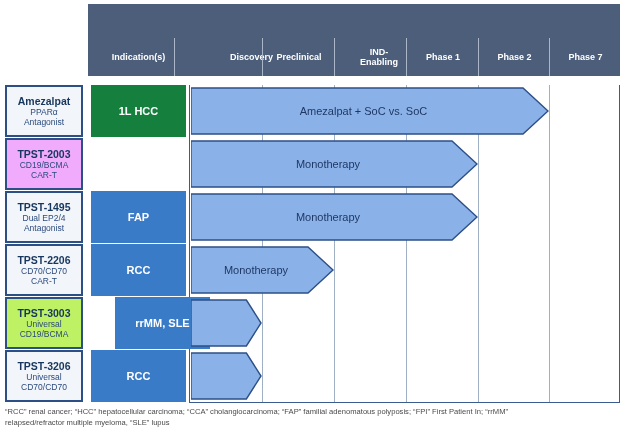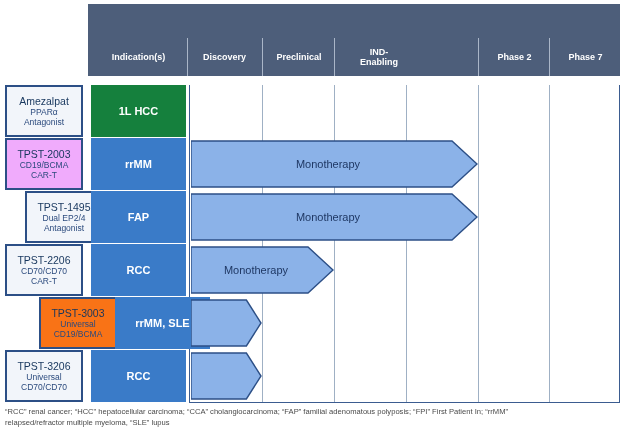--- a/index.html
+++ b/index.html
@@ -49,21 +49,21 @@
 
   
   .row{position:absolute;left:0;width:624px;height:52px;}
 
   .prog{
     position:absolute;left:5px;top:0;width:78px;height:52px;
     border:2px solid #2c4f86;background:#f2f5fa;
     display:flex;flex-direction:column;align-items:center;justify-content:center;
     box-sizing:border-box;
   }
-  .prog-name{color:#17365d;font-size:10.5px;font-weight:normal;line-height:1.15;}
+  .prog-name{color:#17365d;font-size:10.5px;font-weight:bold;line-height:1.15;}
   .prog-sub{color:#2b4a7d;font-size:8.5px;line-height:1.22;text-align:left;}
 
   .indication{
     position:absolute;left:91px;top:0;width:95px;height:52px;
     background:#3a7bc8;
     display:flex;align-items:center;justify-content:center;
     color:#ffffff;font-size:11px;font-weight:bold;text-align:center;
     box-sizing:border-box;
   }
 
@@ -82,23 +82,24 @@
   }
 </style>
 </head>
 <body>
 
 <div class="chart">
 
   <div class="header">
     <div class="header-cols">
         <div class="hcol" style="left: 0px; width: 101px;">Indication(s)</div>
-        <div class="hcol" style="left: 99px; width: 73px;">Discovery</div>
+        <div class="hcol" style="left: 86px; width: 73px; padding-left: 40px;">Discovery</div>
         <div class="hcol" style="left: 174px; width: 72px;">Preclinical</div>
         <div class="hcol" style="left: 246px; width: 72px; padding-left: 8px;">IND-<br>Enabling</div>
+        <div class="hcol" style="left: 318px; width: 72px;">Phase 1</div>
         <div class="hcol" style="left: 390px; width: 71px;">Phase 2</div>
         <div class="hcol" style="left: 461px; width: 71px;">Phase 7</div>
       </div>
   </div>
 
   <div class="grid-outer-left"></div>
   <div class="grid-line" style="left:262px;"></div>
   <div class="grid-line" style="left:334px;"></div>
   <div class="grid-line" style="left:406px;"></div>
   <div class="grid-line" style="left:478px;"></div>
@@ -107,37 +108,42 @@
   <div class="grid-bottom"></div>
 
   <div id="rows">
       <div class="row" style="top: 85px;">
         <div class="prog" style="border-color: rgb(44, 79, 134); background: rgb(242, 245, 250);">
           <div class="prog-name">Amezalpat</div>
           <div class="prog-sub">PPARα</div>
           <div class="prog-sub">Antagonist</div>
         </div>
         <div class="indication" style="background: #15803d;">1L HCC</div>
+        <div class="bar-wrap" style="left: 191px; width: 358px;">
+          <svg class="bar-svg" width="358" height="48" viewBox="0 0 358 48">
+            <polygon points="0,1 332,1 357,24 332,47 0,47" fill="#8bb2e8" stroke="#2c4f86" stroke-width="1.4"></polygon>
+          </svg>
+          <div class="bar-label" style="width: 345px;">Amezalpat + SoC vs. SoC</div>
+        </div>
       </div>
       <div class="row" style="top: 138px;">
         <div class="prog" style="border-color: rgb(44, 79, 134); background: #f0abfc;">
           <div class="prog-name">TPST-2003</div>
           <div class="prog-sub">CD19/BCMA</div>
           <div class="prog-sub">CAR-T</div>
         </div>
-        <div class="indication" style="background: rgb(58, 123, 200);">rrMM</div>
         <div class="bar-wrap" style="left: 191px; width: 287px;">
           <svg class="bar-svg" width="287" height="48" viewBox="0 0 287 48">
             <polygon points="0,1 261,1 286,24 261,47 0,47" fill="#8bb2e8" stroke="#2c4f86" stroke-width="1.4"></polygon>
           </svg>
           <div class="bar-label" style="width: 274px;">Monotherapy</div>
         </div>
       </div>
       <div class="row" style="top: 191px;">
-        <div class="prog" style="border-color: rgb(44, 79, 134); background: rgb(242, 245, 250); margin-left: 20px;">
+        <div class="prog" style="border-color: rgb(44, 79, 134); background: rgb(242, 245, 250);">
           <div class="prog-name">TPST-1495</div>
           <div class="prog-sub">Dual EP2/4</div>
           <div class="prog-sub">Antagonist</div>
         </div>
         <div class="indication" style="background: rgb(58, 123, 200);">FAP</div>
         <div class="bar-wrap" style="left: 191px; width: 287px;">
           <svg class="bar-svg" width="287" height="48" viewBox="0 0 287 48">
             <polygon points="0,1 261,1 286,24 261,47 0,47" fill="#8bb2e8" stroke="#2c4f86" stroke-width="1.4"></polygon>
           </svg>
           <div class="bar-label" style="width: 274px;">Monotherapy</div>
@@ -151,21 +157,21 @@
         </div>
         <div class="indication" style="background: rgb(58, 123, 200);">RCC</div>
         <div class="bar-wrap" style="left: 191px; width: 143px;">
           <svg class="bar-svg" width="143" height="48" viewBox="0 0 143 48">
             <polygon points="0,1 117,1 142,24 117,47 0,47" fill="#8bb2e8" stroke="#2c4f86" stroke-width="1.4"></polygon>
           </svg>
           <div class="bar-label" style="width: 130px;">Monotherapy</div>
         </div>
       </div>
       <div class="row" style="top: 297px;">
-        <div class="prog" style="border-color: rgb(44, 79, 134); background: #f97316; margin-left: 34px;">
+        <div class="prog" style="border-color: rgb(44, 79, 134); background: #bef264;">
           <div class="prog-name">TPST-3003</div>
           <div class="prog-sub">Universal</div>
           <div class="prog-sub">CD19/BCMA</div>
         </div>
         <div class="indication" style="background: rgb(58, 123, 200); margin-left: 24px;">rrMM, SLE</div>
         <div class="bar-wrap" style="left: 191px; width: 71px;">
           <svg class="bar-svg" width="71" height="48" viewBox="0 0 71 48">
             <polygon points="0,1 55.38,1 70,24 55.38,47 0,47" fill="#8bb2e8" stroke="#2c4f86" stroke-width="1.4"></polygon>
           </svg>
         </div>

